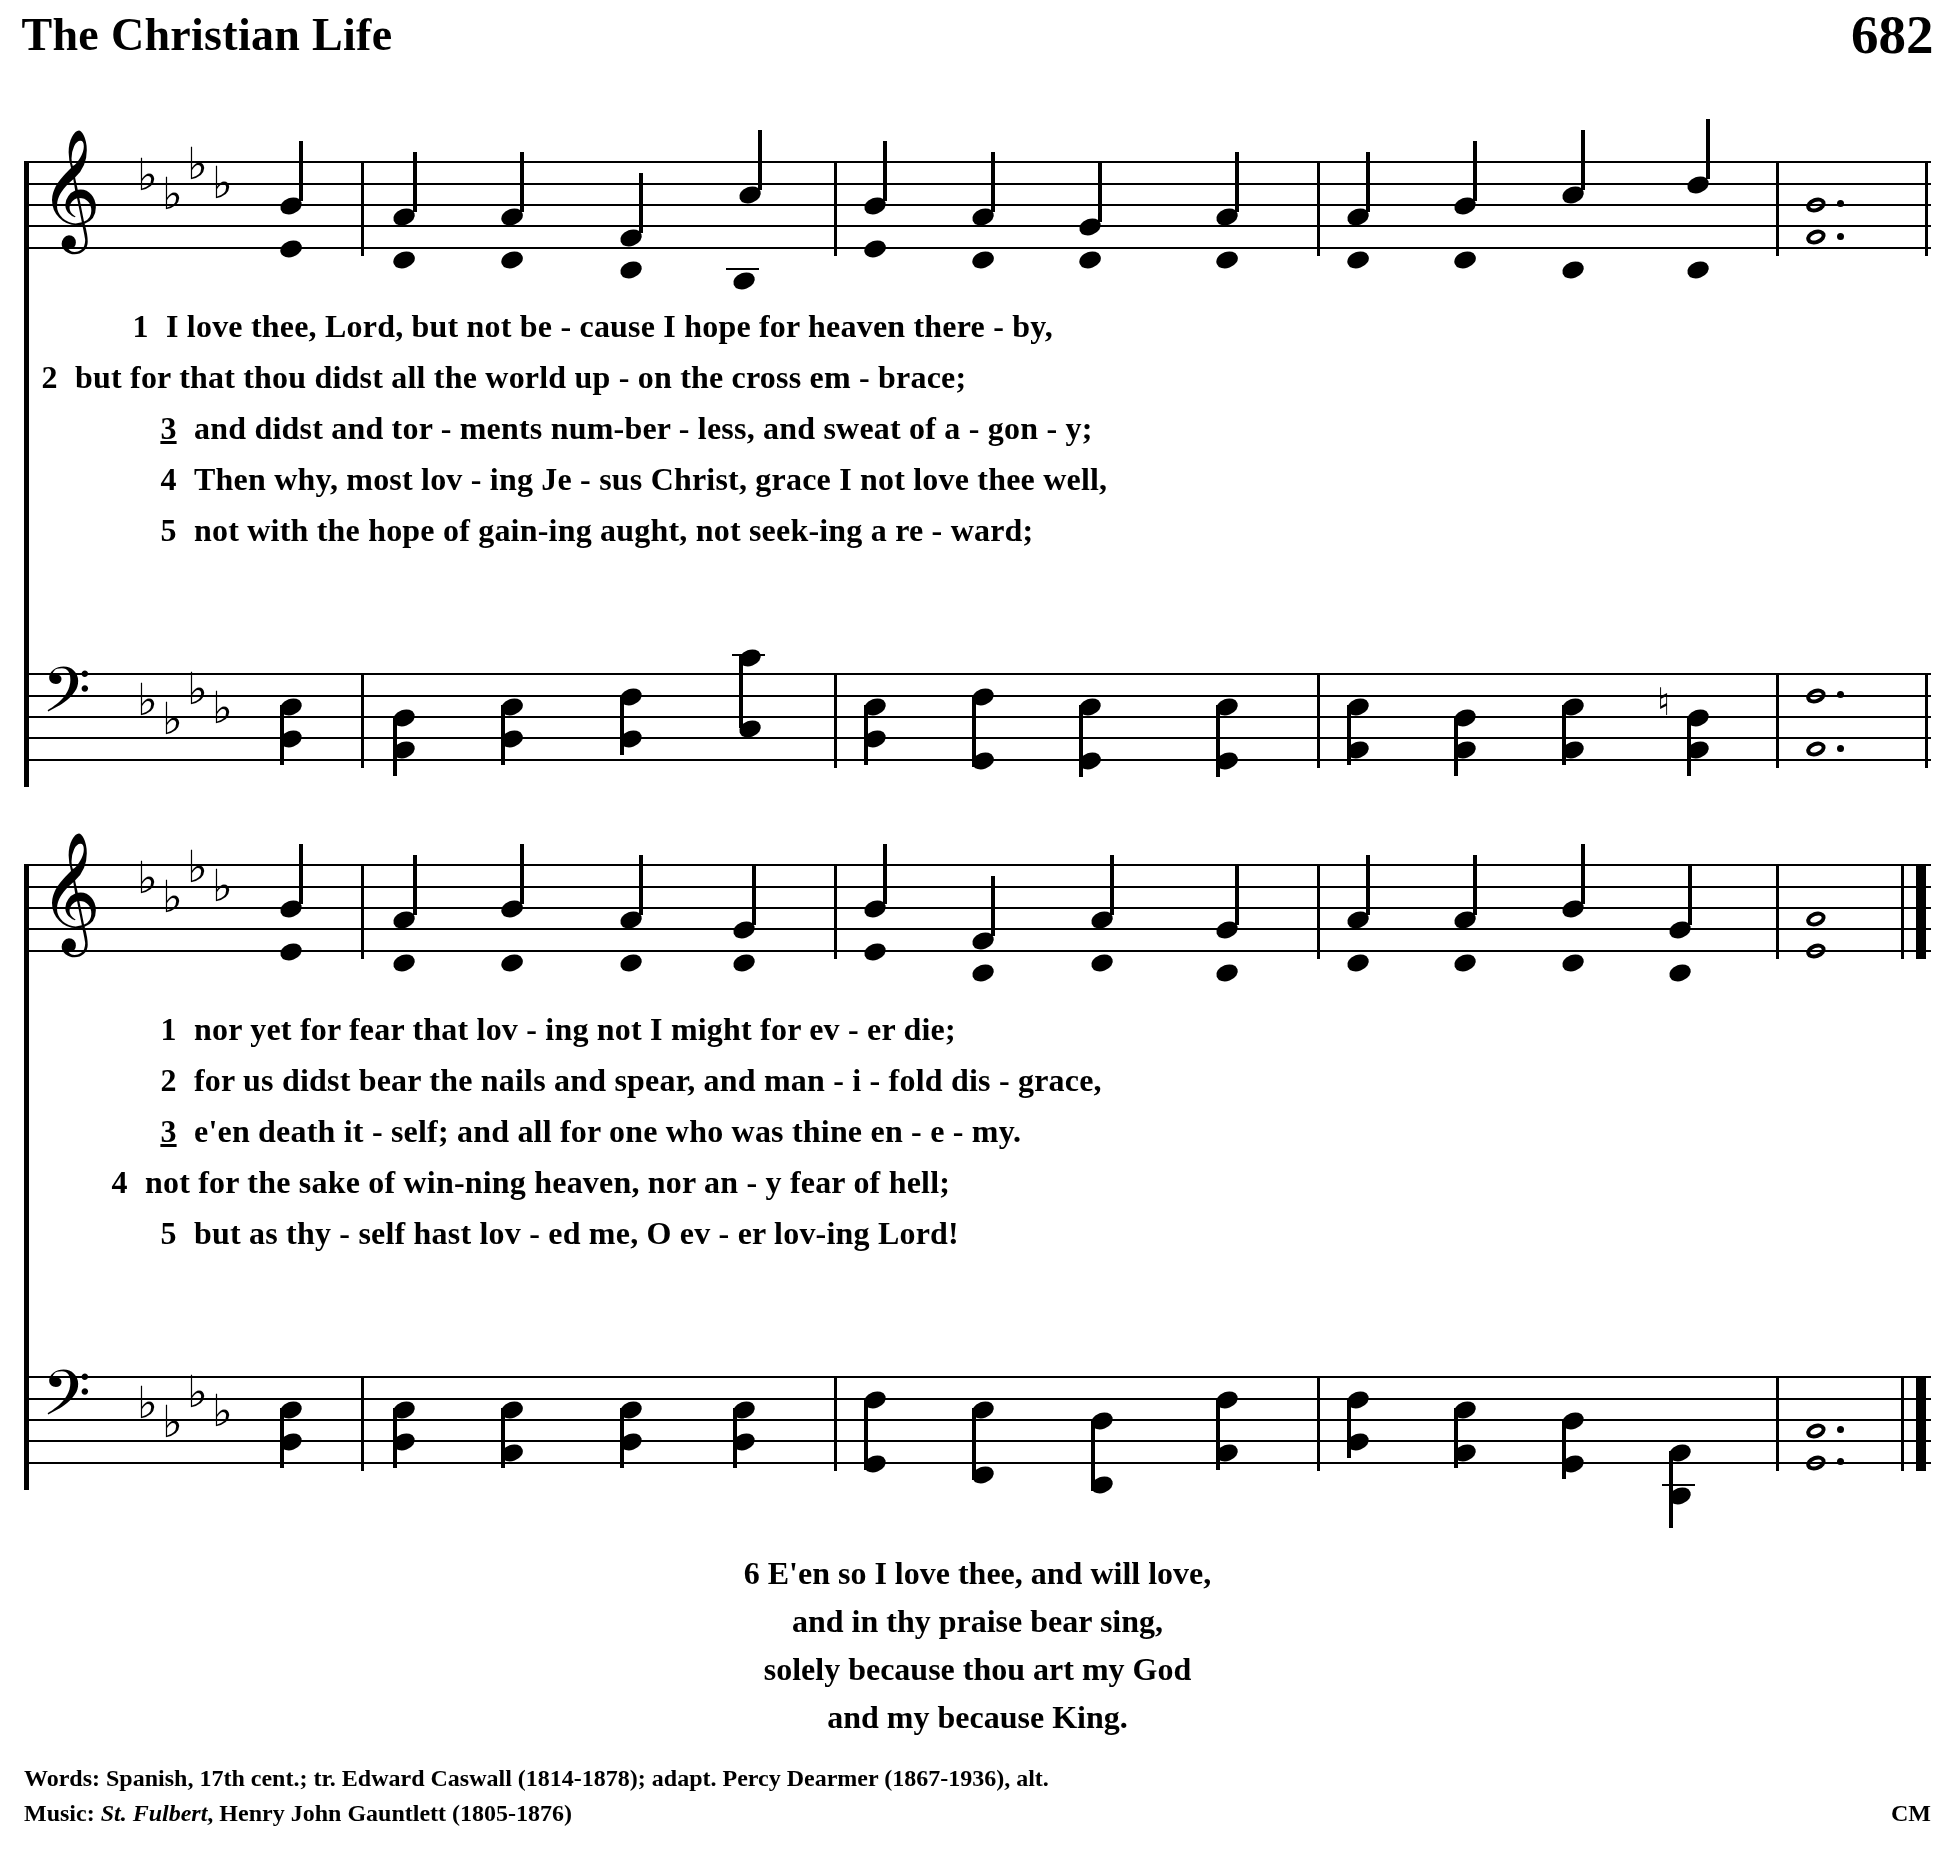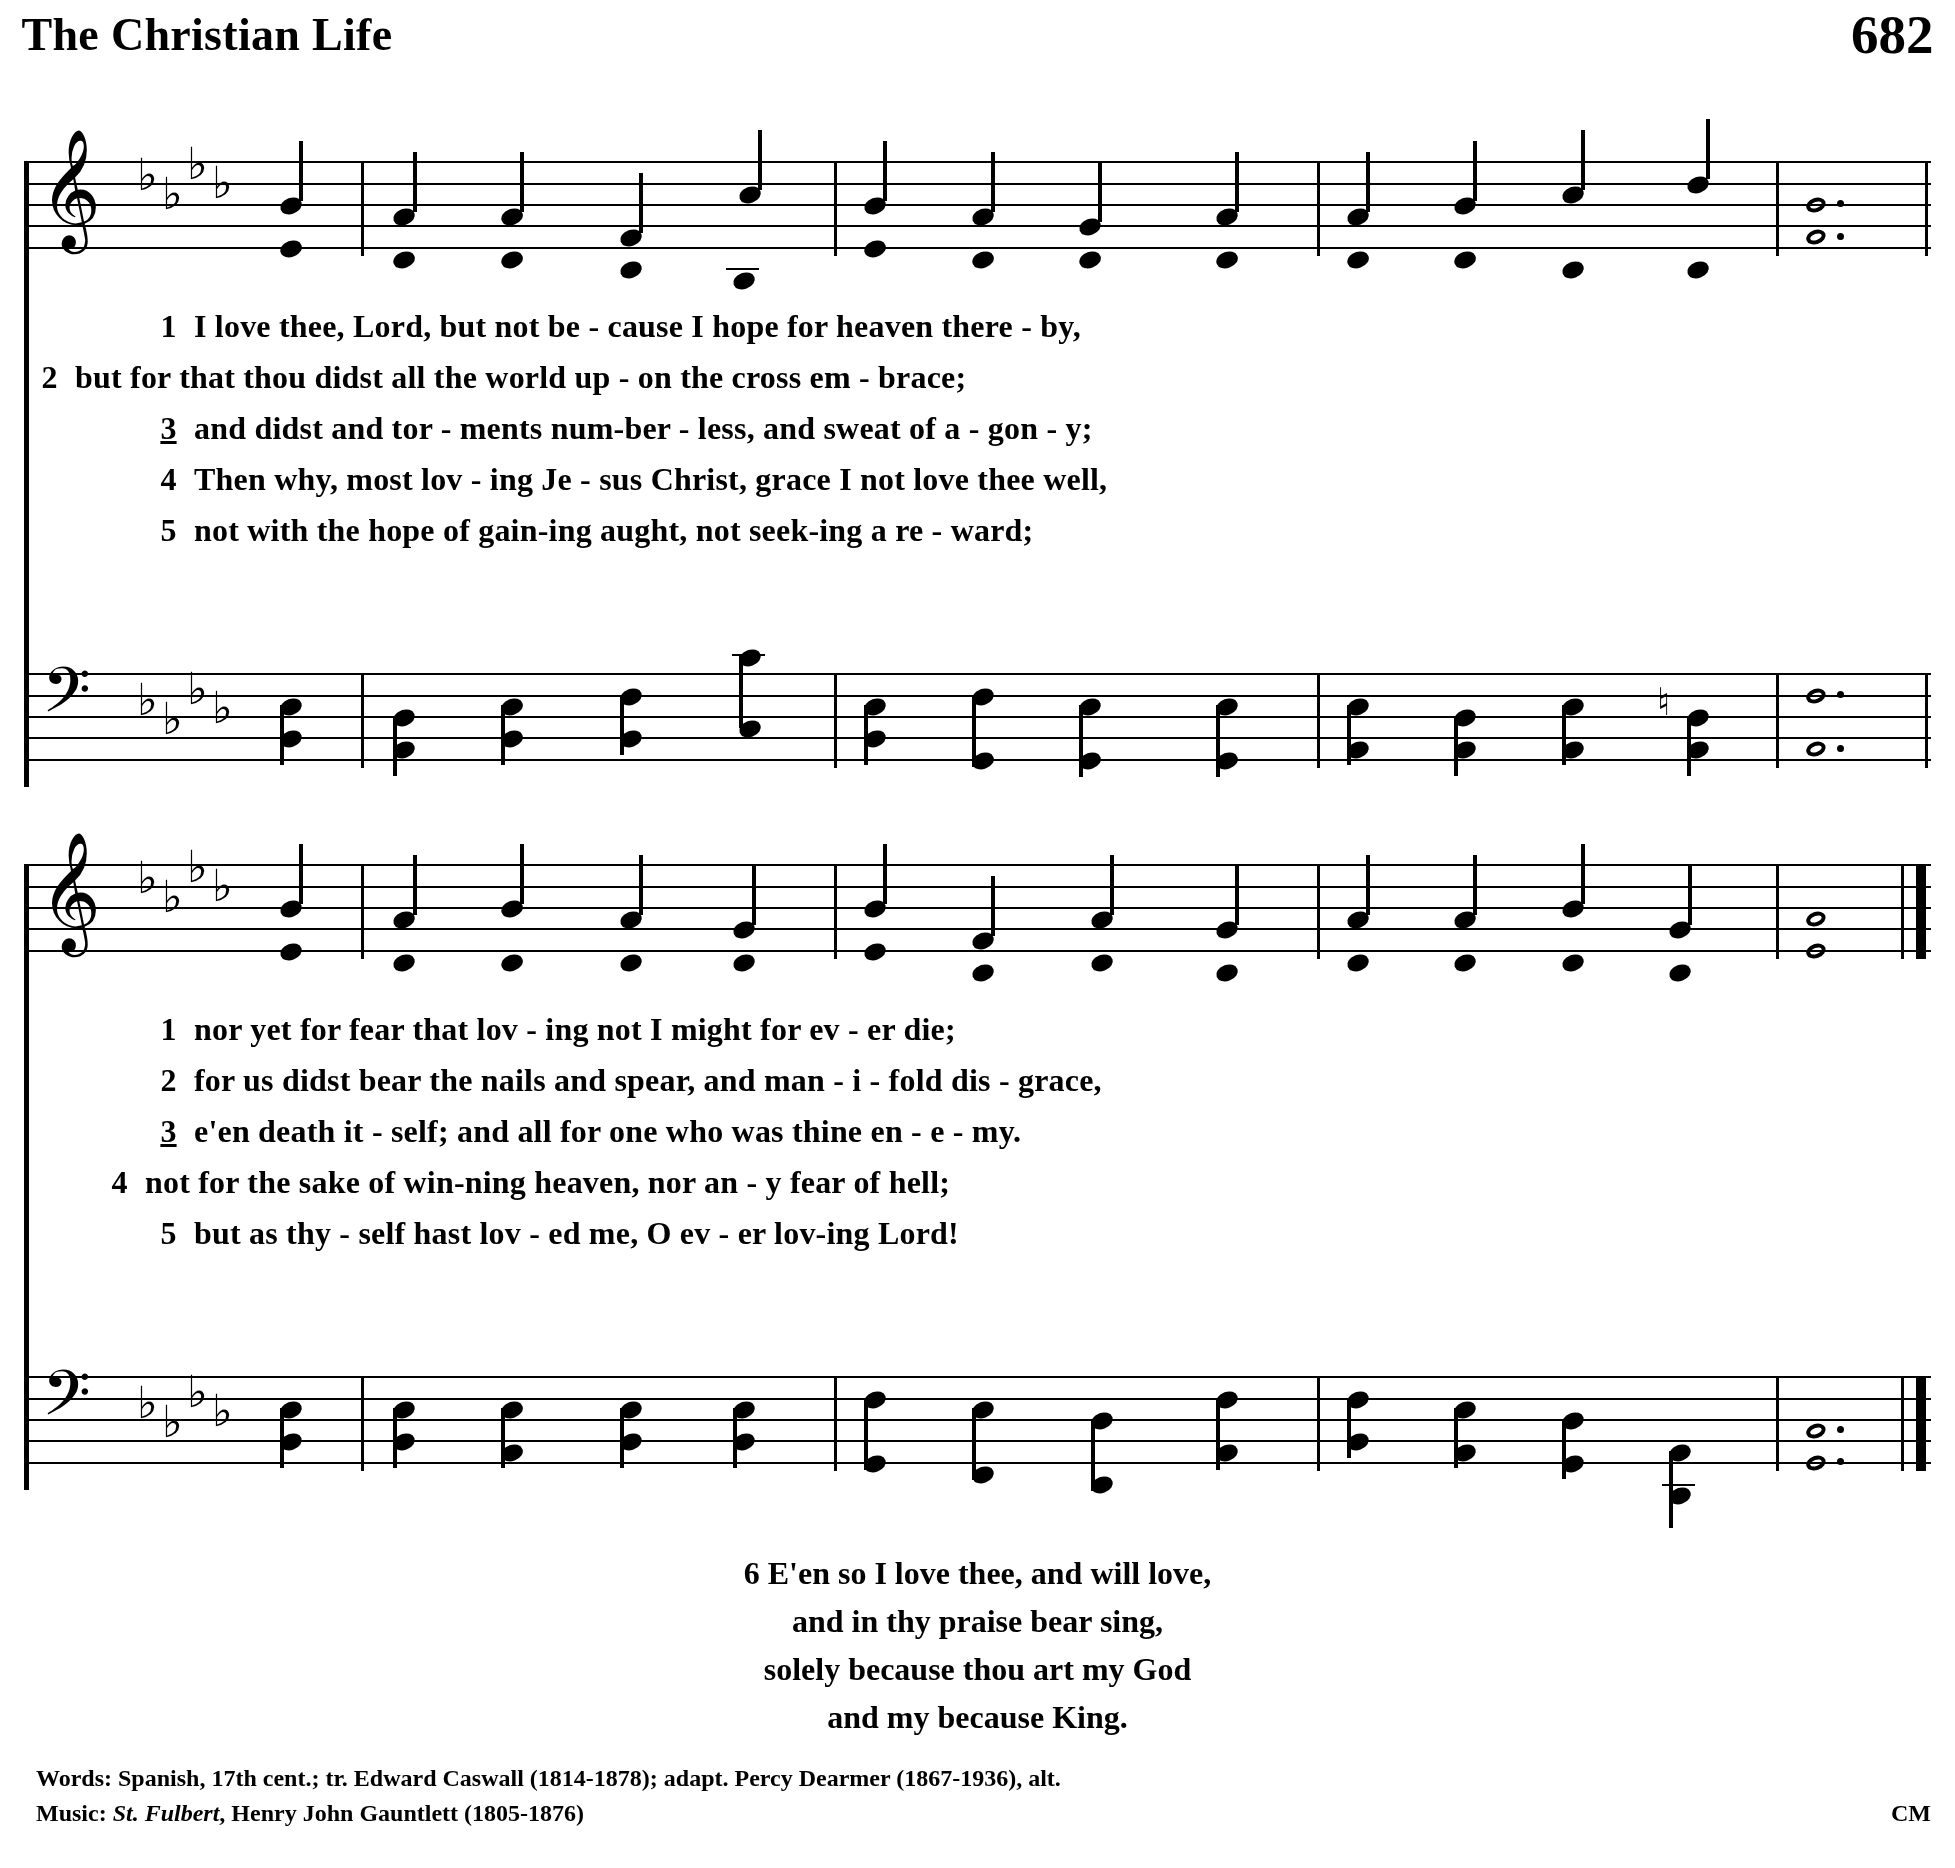--- a/index.html
+++ b/index.html
@@ -167,21 +167,21 @@
     top: 1549px;
     text-align: center;
     font-size: 32px;
     font-weight: bold;
     line-height: 48px;
   }
 
   
   .credits {
     position: absolute;
-    left: 36px;
+    left: 24px;
     right: 24px;
     top: 1761px;
     font-size: 24px;
     line-height: 35px;
     font-weight: bold;
   }
   .credits .row {
     position: relative;
     white-space: nowrap;
   }
@@ -287,21 +287,21 @@
         <div class="nh open" style="left:1782px; top:69px;"></div>
         <div class="dot" style="left:1813px; top:72px;"></div>
       </div>
 
       <div class="barline" style="left:0; top:12px; height:626px; width:5.4px;"></div>
       <div class="barline" style="left:1901px; top:12px; height:95px;"></div>
       <div class="barline" style="left:1901px; top:524px; height:95px;"></div>
     </div>
 
     <div class="lyrics" style="top:152px;">
-      <span class="lyric-line" style="padding-left:119px;">
+      <span class="lyric-line" style="padding-left:91px;">
         <span class="vnum">1</span><span>I    love   thee, Lord,   but    not   be - cause    I    hope for heaven there - by,</span>
       </span>
       <span class="lyric-line" style="">
         <span class="vnum">2</span><span>but    for    that   thou  didst    all     the   world    up - on   the  cross   em - brace;</span>
       </span>
       <span class="lyric-line" style="padding-left:119px;">
         <span class="vnum underlined">3</span><span>and   didst and   tor - ments num-ber - less,    and  sweat of    a  -  gon  -  y;</span>
       </span>
       <span class="lyric-line" style="padding-left:119px;">
         <span class="vnum">4</span><span>Then  why, most  lov - ing     Je - sus Christ, grace  I   not  love    thee   well,</span>

